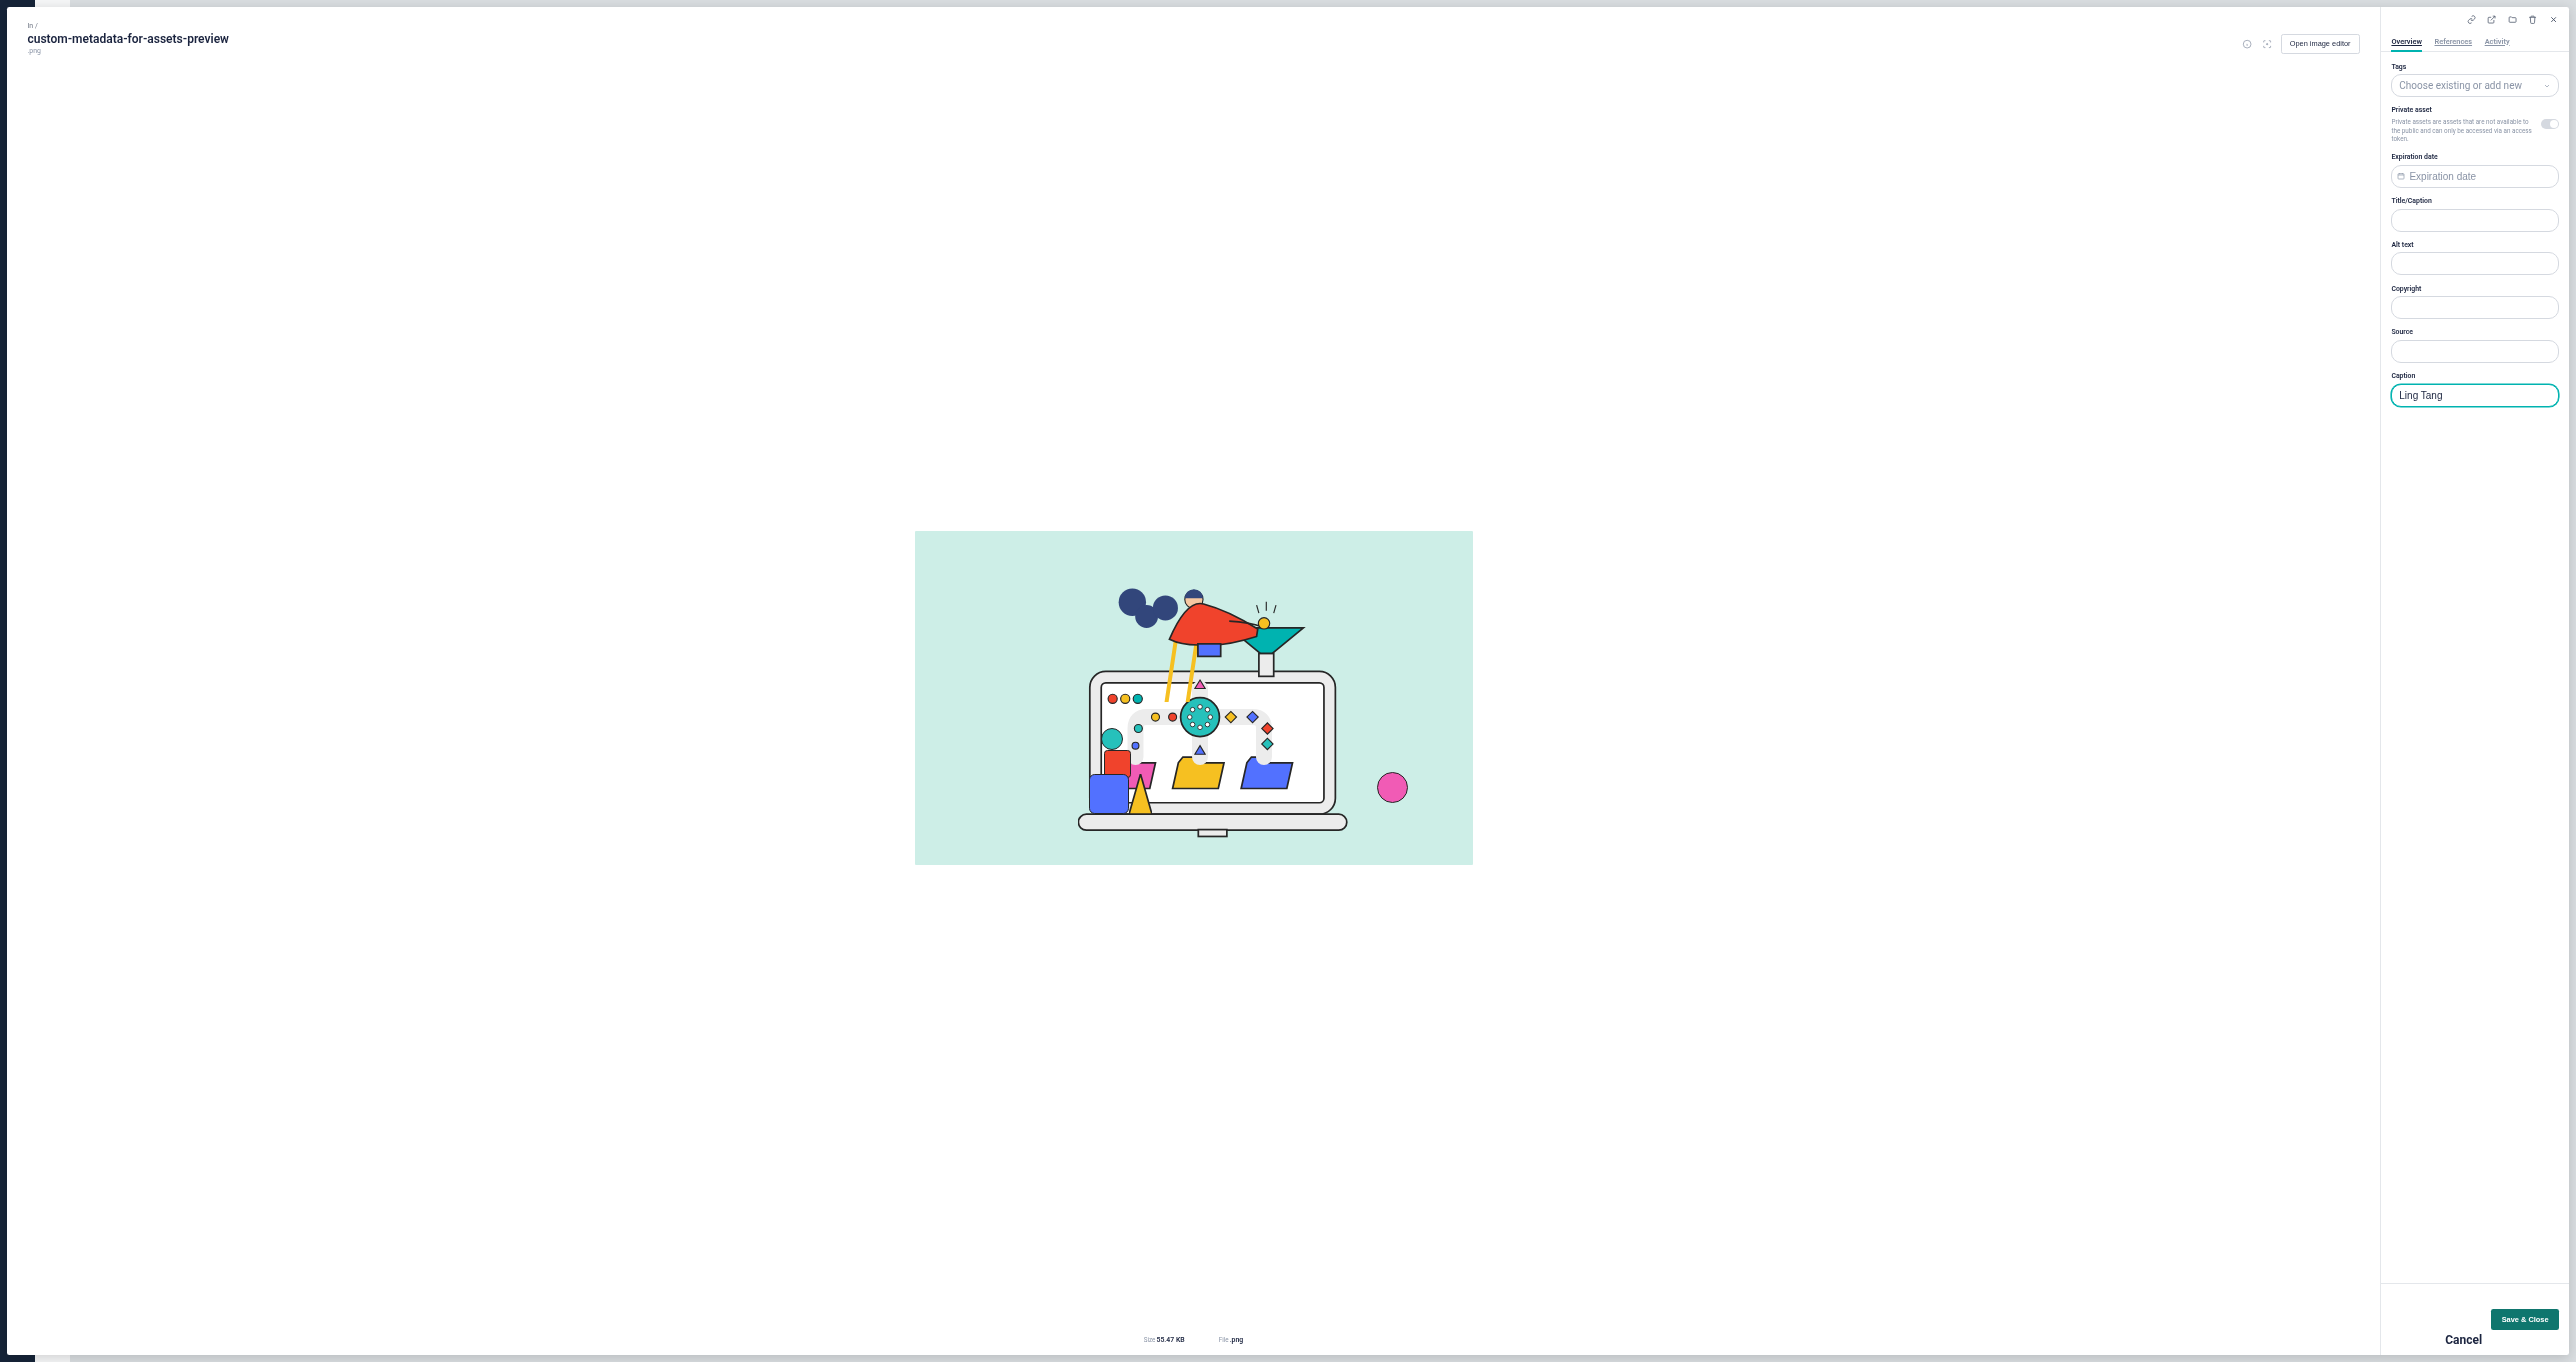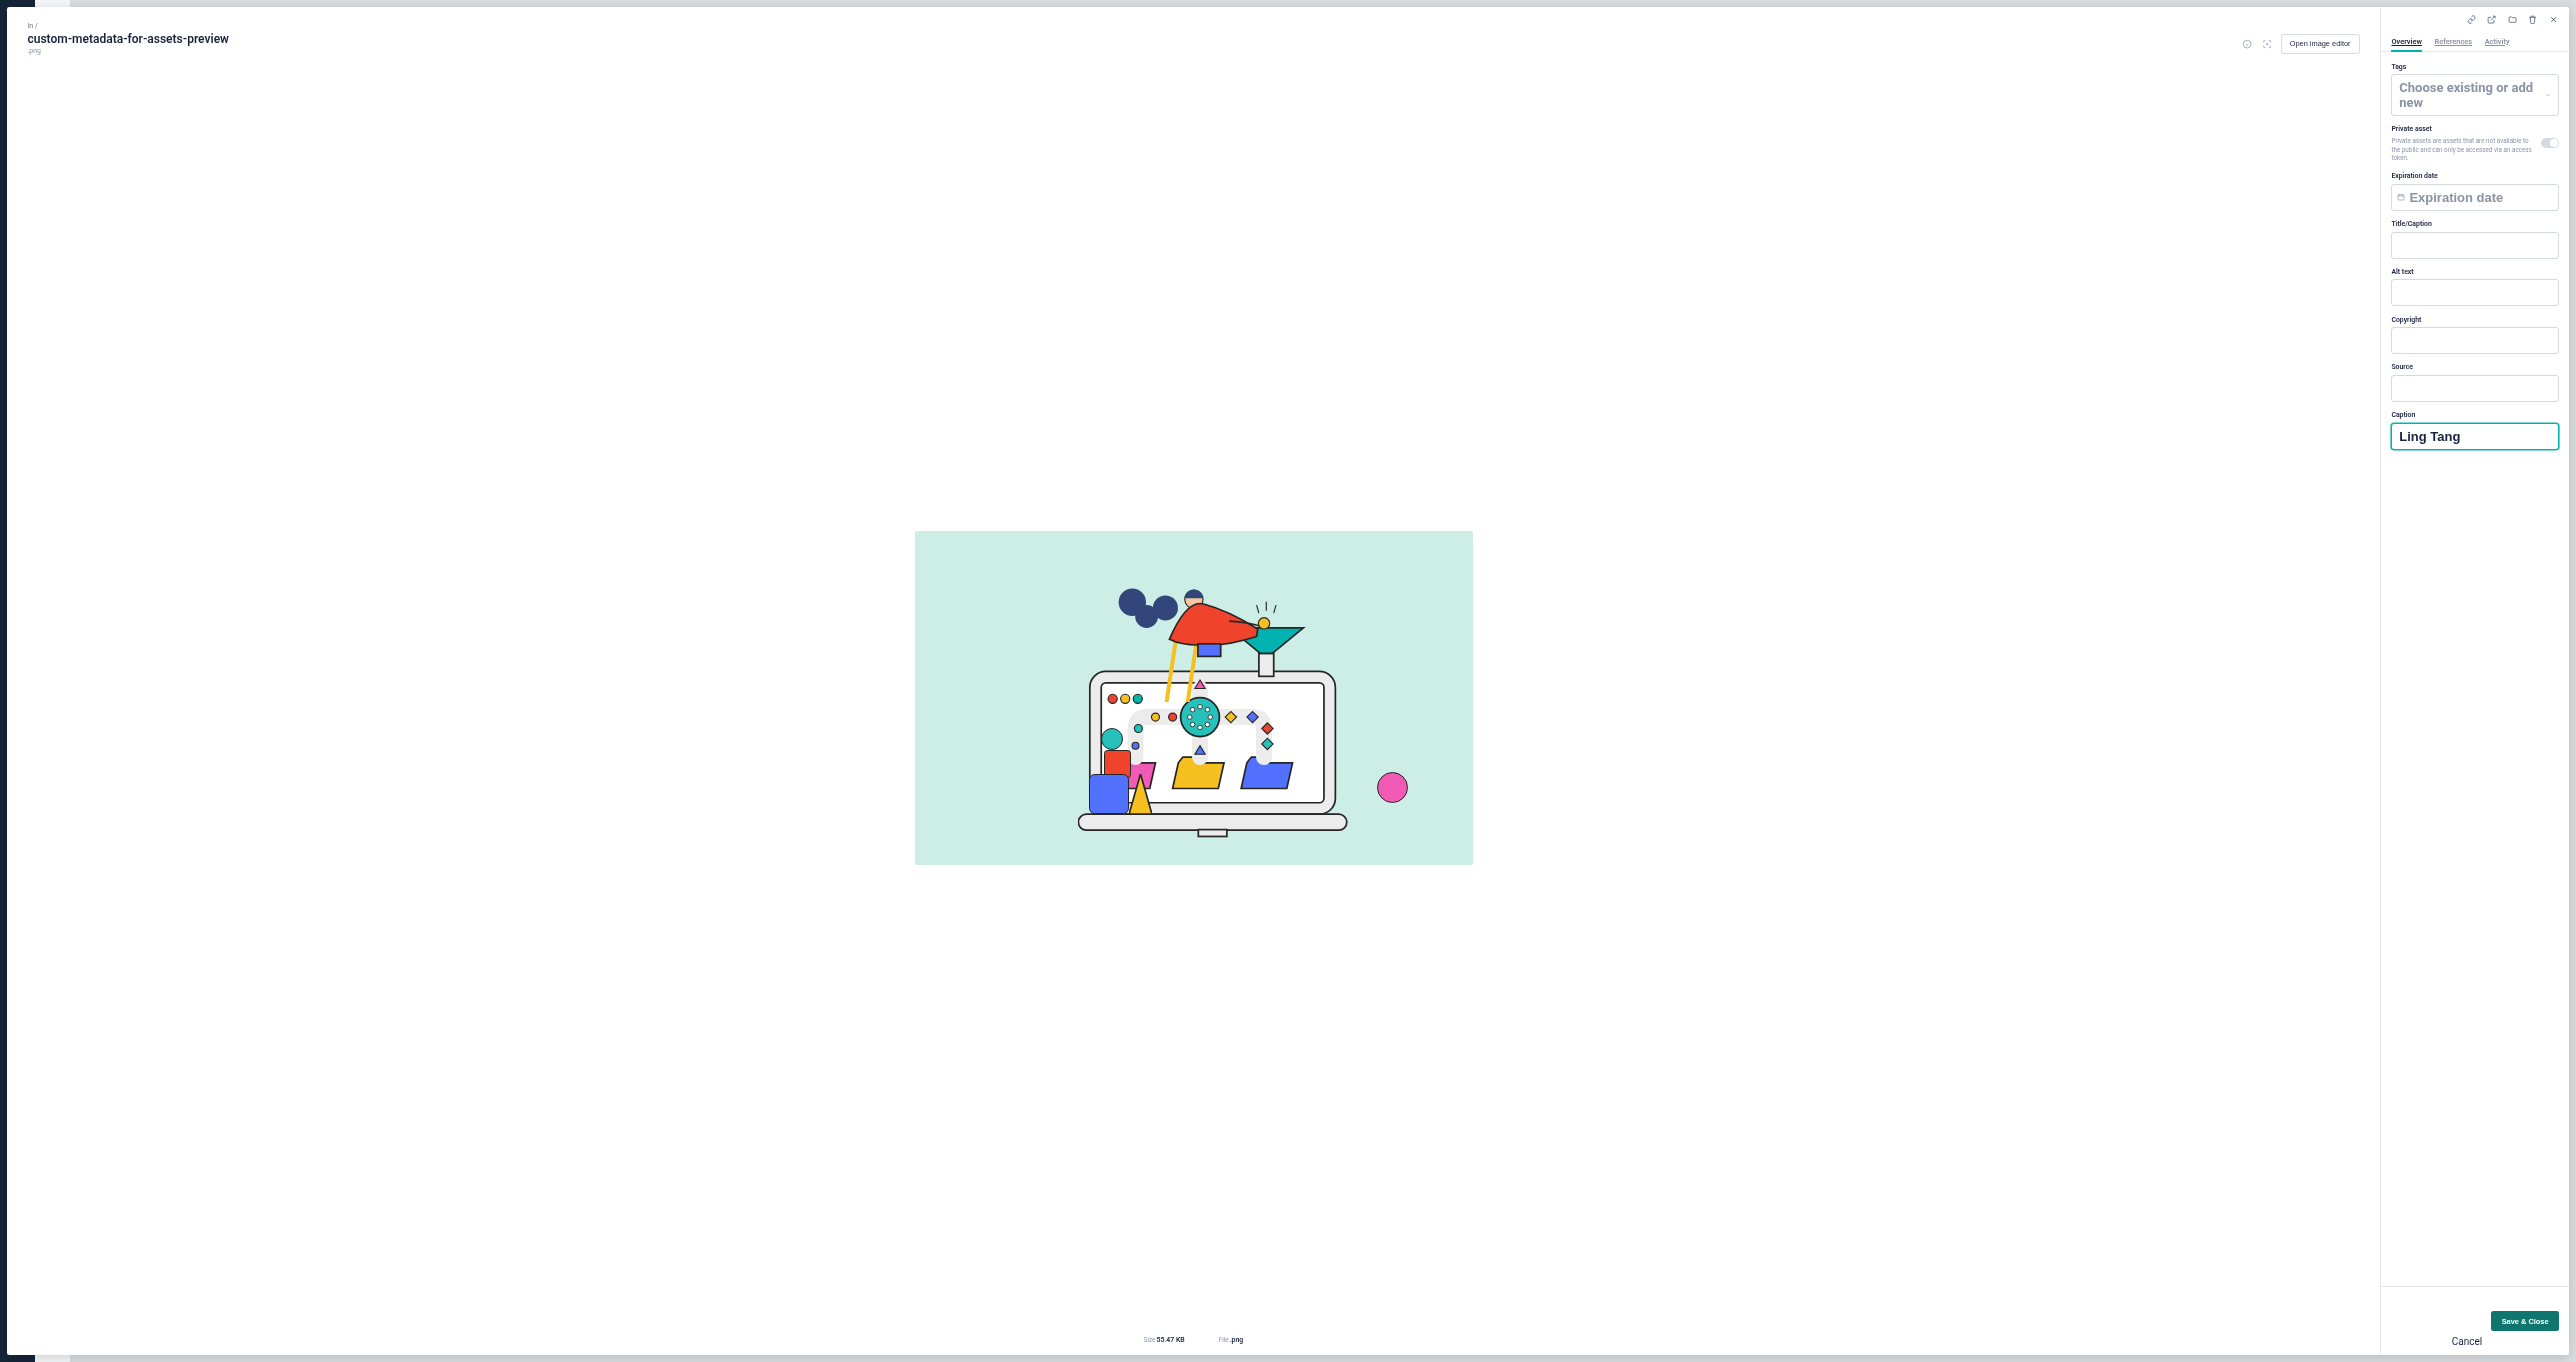--- a/index.html
+++ b/index.html
@@ -41,36 +41,36 @@
   .panel-top { padding: 8px 10.3px 0 10.3px; display:flex; align-items:center; justify-content:flex-end; gap:10.3px; }
   .panel-top .icon-btn { width:10.3px; height:10.3px; color:#4a5568; }
 
   .tabs { display:flex; gap:12.6px; padding: 11.4px 10.3px 0 10.3px; border-bottom:0.6px solid #e4e7eb; }
   .tab { font-size:7.4px; font-weight:600; color:#8a94a6; padding-bottom:5.7px; cursor:pointer; position:relative;text-decoration:underline; }
   .tab.active { color:#1b243f; }
   .tab.active::after { content:""; position:absolute; left:0; right:0; bottom:-0.6px; height:1.7px; background:#00b3b0; }
 
   .panel-body { flex:1; overflow-y:auto; padding:10.3px; display:flex; flex-direction:column; gap:9.2px; }
   .field-label { font-size:6.9px; font-weight:600; color:#1b243f; display:block; margin-bottom:3.4px; }
-  .select, .text-input { width:100%; border:0.6px solid #d5d9e0; border-radius:3px; font-size:13px; padding:5.1px 6.9px; color:#1b243f; background:#fff;font-weight:bold; }
+  .select, .text-input { width:100%; border:0.6px solid #d5d9e0; border-radius:10px; font-size:10px; padding:5.1px 6.9px; color:#1b243f; background:#fff; }
   .select { color:#8a94a6; display:flex; align-items:center; justify-content:space-between; cursor:pointer; }
   .text-input { outline:none; }
   .text-input.focused { border-color:#00b3b0; box-shadow:0 0 0 0.6px #00b3b0; }
   .helper { font-size:6.3px; color:#8a94a6; line-height:1.4; }
   .private-row { display:flex; gap:6.9px; align-items:flex-start; }
   .private-row .helper { flex:1; }
   .toggle { width:18.3px; height:10.3px; border-radius:5.7px; background:#d5d9e0; position:relative; flex-shrink:0; cursor:pointer; margin-top:1.1px; }
   .toggle::after { content:""; position:absolute; right:1.1px; top:1.1px; width:8px; height:8px; background:#fff; border-radius:50%; }
   .input-with-icon { position:relative; }
   .input-with-icon svg { position:absolute; left:5.7px; top:50%; transform:translateY(-50%); width:8px; height:8px; color:#8a94a6; }
   .input-with-icon input { padding-left:17px; }
   .input-with-icon input::placeholder { color:#8a94a6; }
 
   .panel-footer { border-top:0.6px solid #e4e7eb; padding:8px 10.3px; display:flex; justify-content:flex-end; gap:9.2px; align-items:center; }
-  .cancel-link { font-size:10px; font-weight:400; color:#1b243f; cursor:pointer;margin-top:41px; }
+  .cancel-link { font-size:12px; font-weight:700; color:#1b243f; cursor:pointer;margin-top:41px; }
   .save-btn { background:#0f766e; color:#fff; border:none; border-radius:2.3px; font-size:7.4px; font-weight:600; padding:5.7px 10.3px; cursor:pointer; }
 
   
   .s { position:absolute; }
   .circle { border-radius:50%; }
   .sq { border-radius:3.4px; }
 </style>
 </head>
 <body>
 

